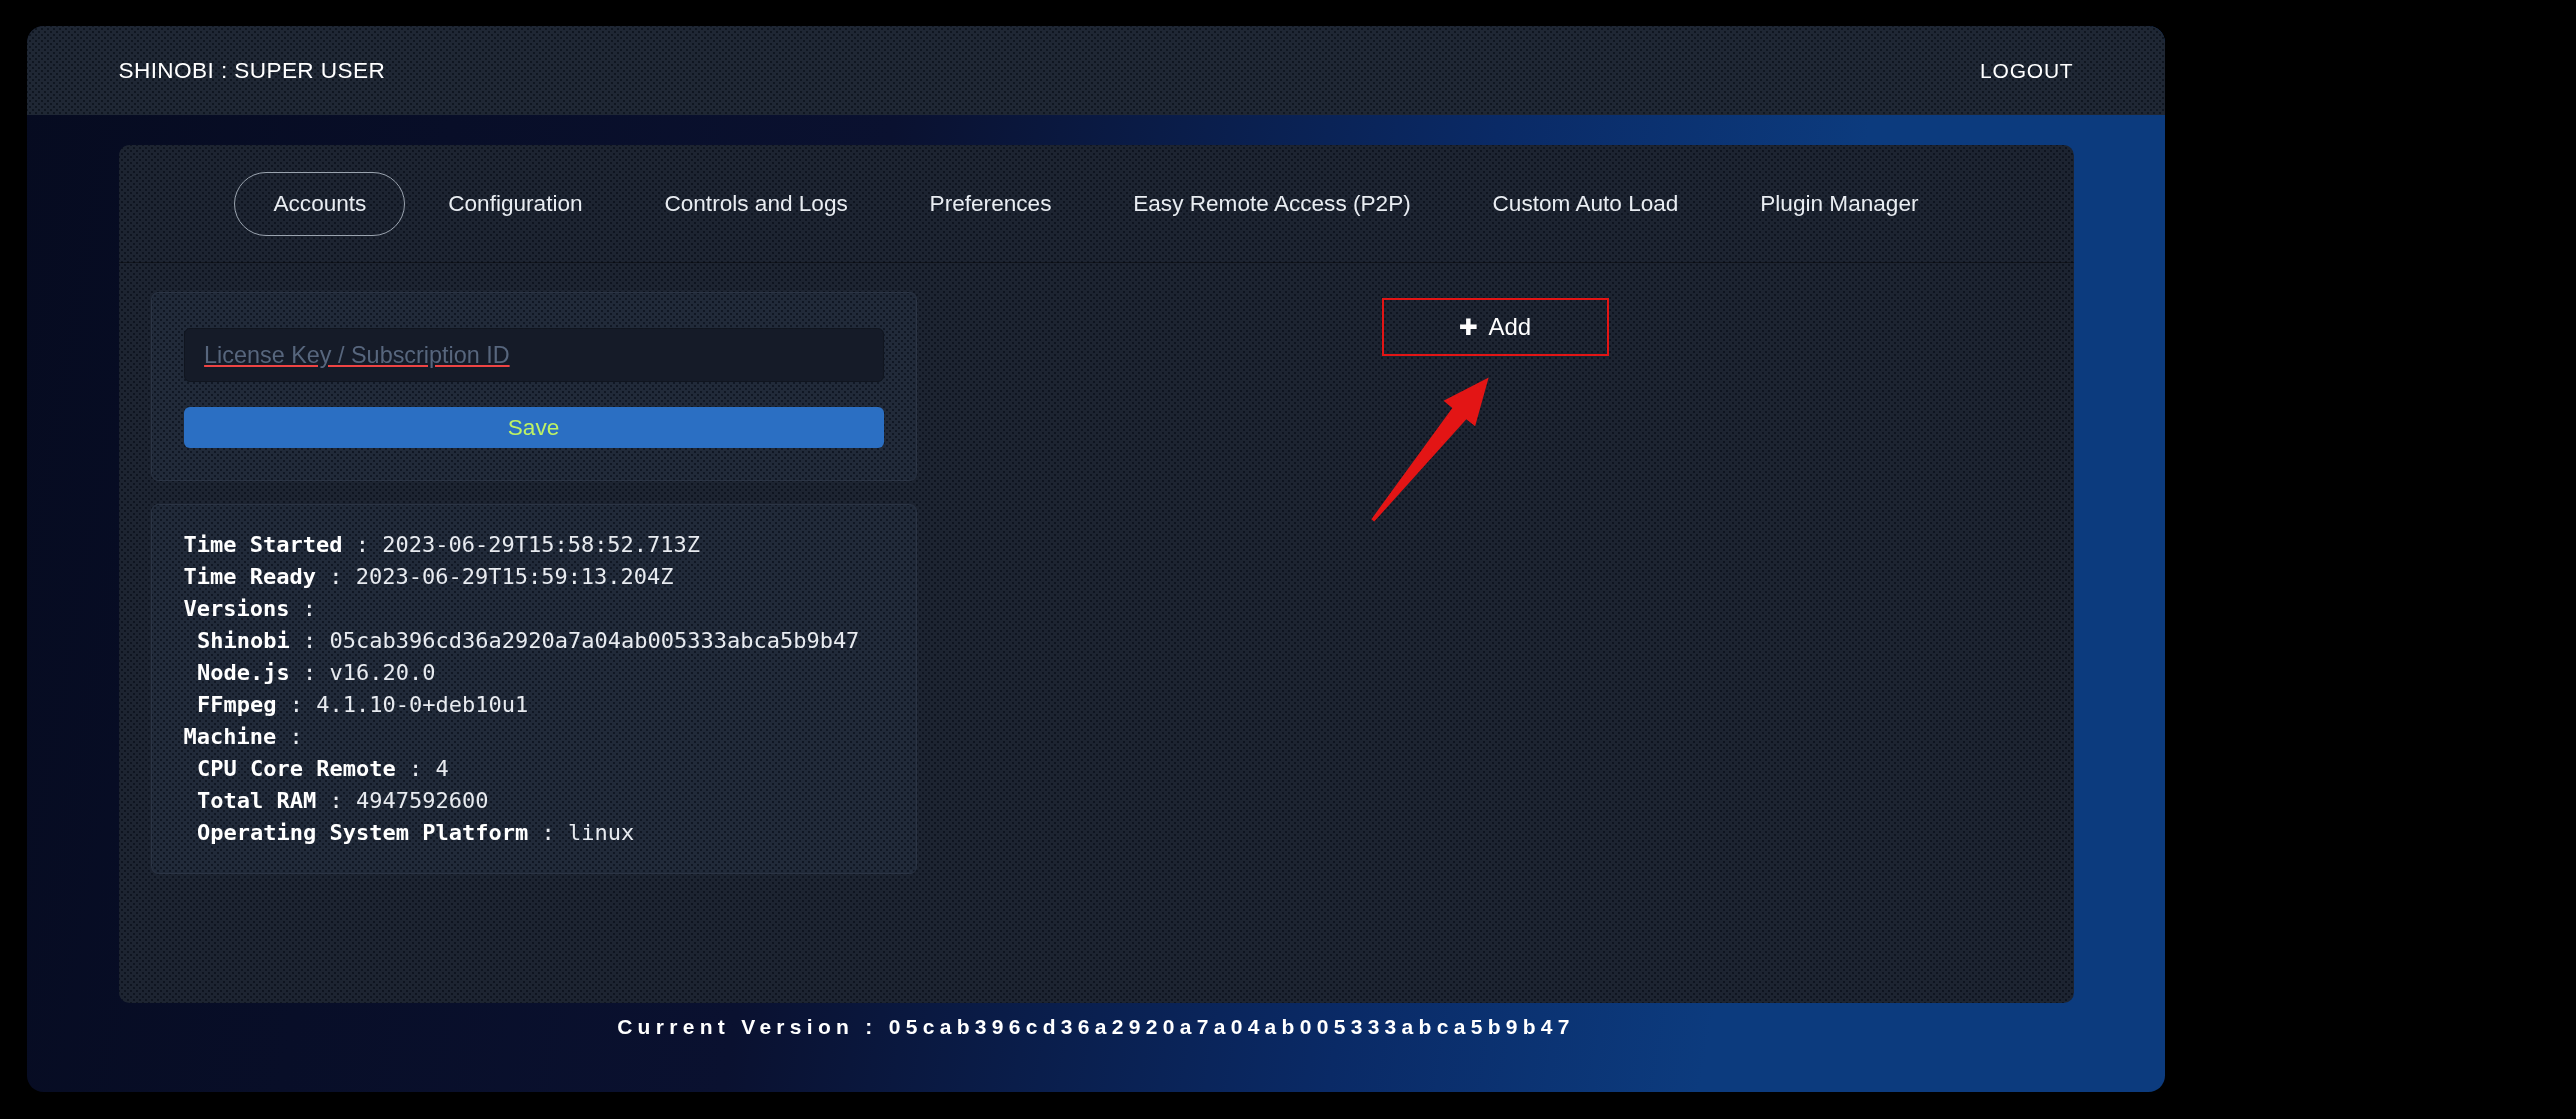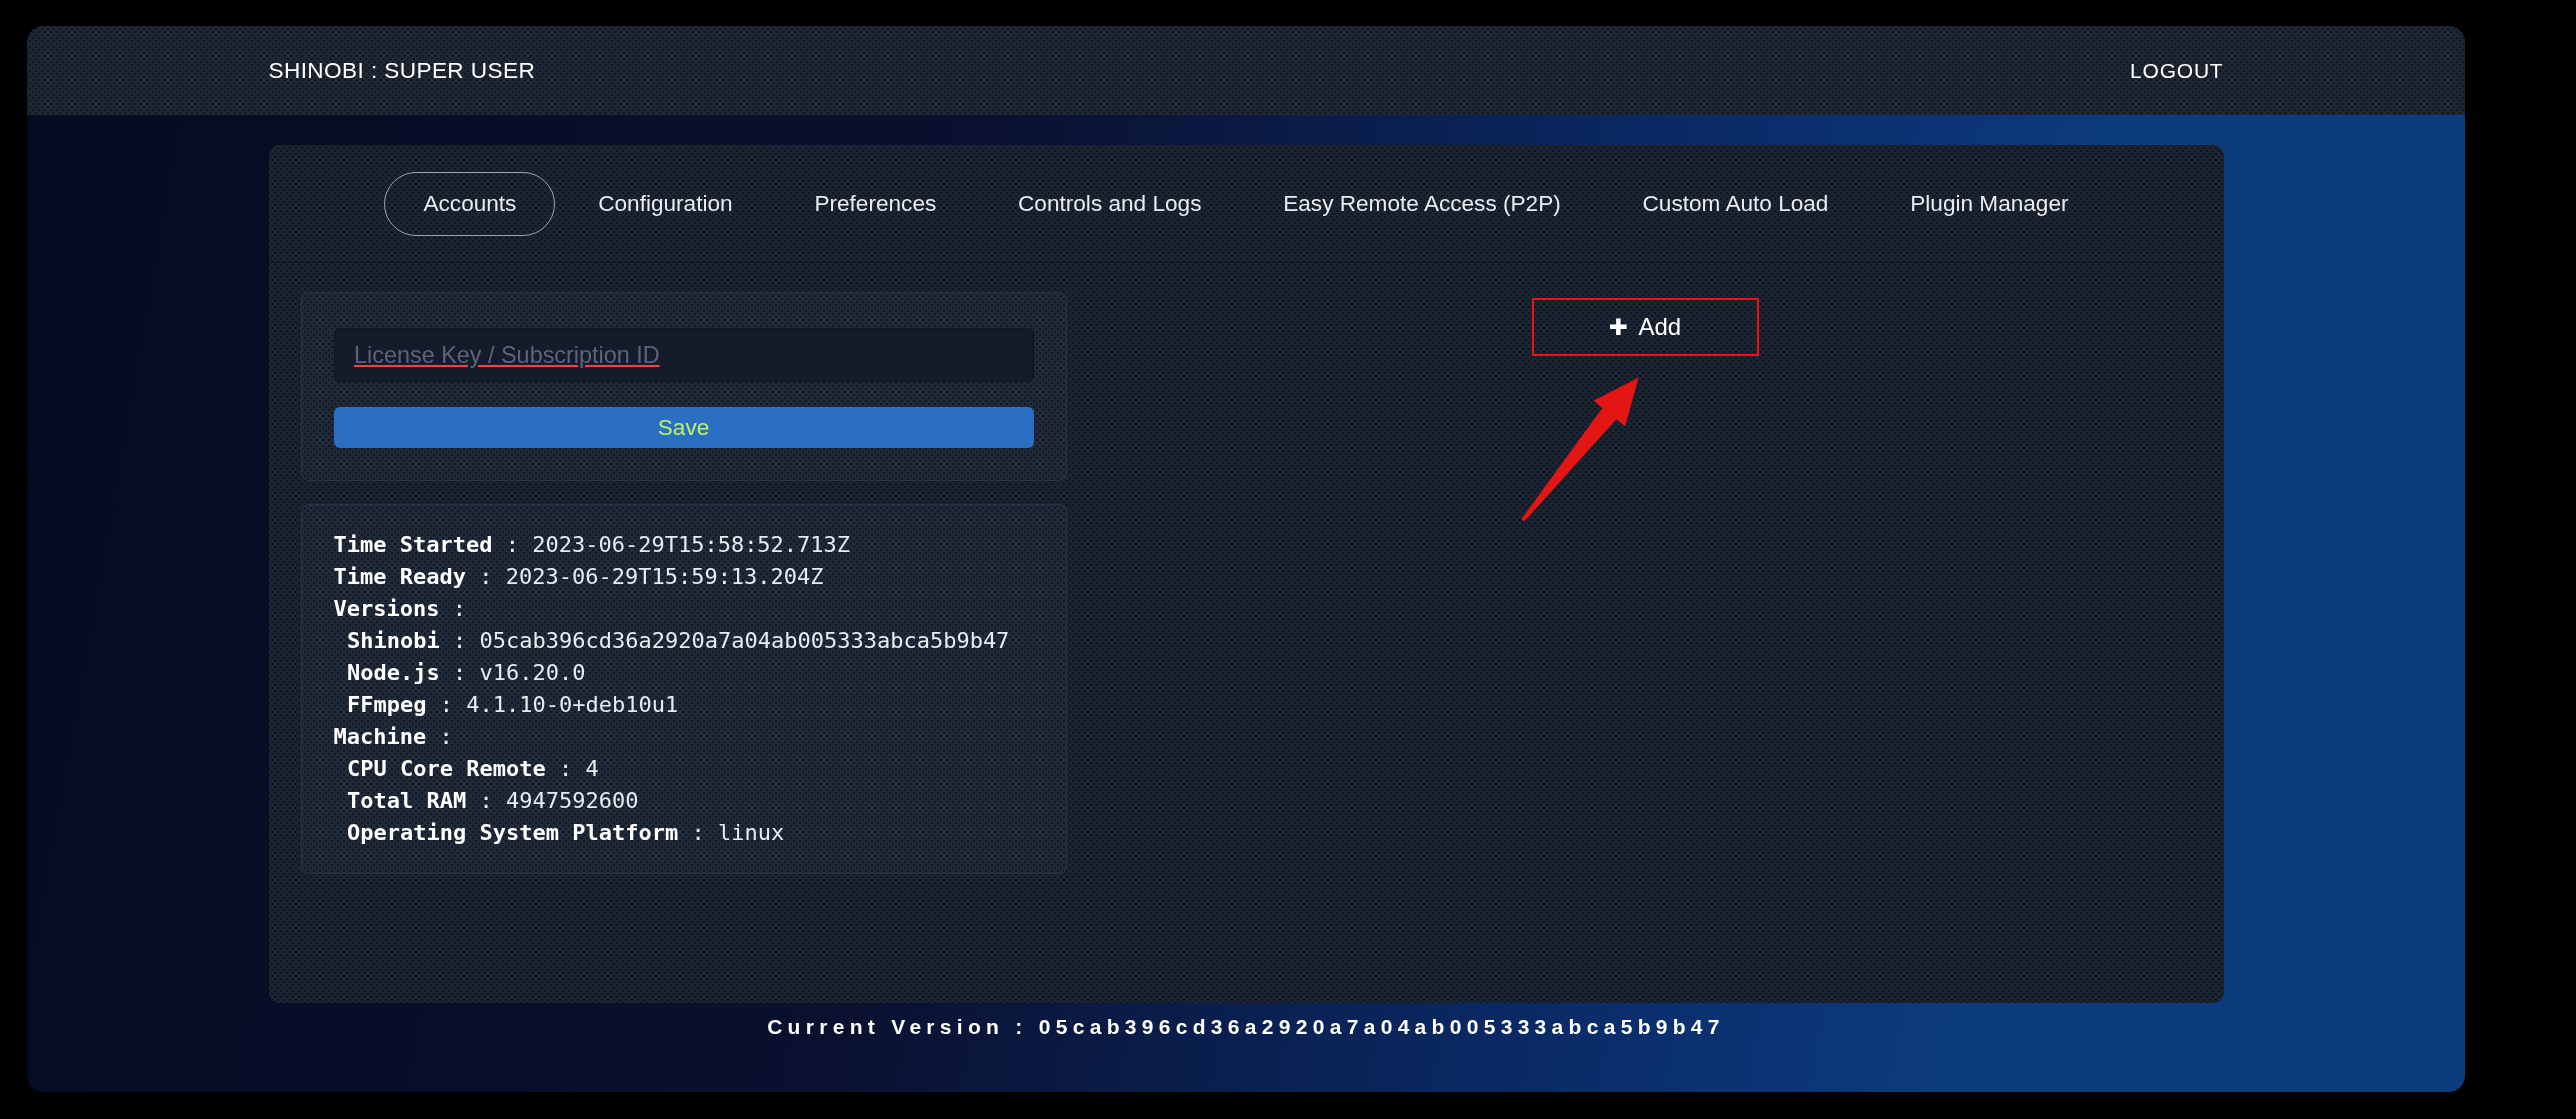--- a/index.html
+++ b/index.html
@@ -11,21 +11,21 @@
     position: relative;
   }
   .stage {
     position: absolute; left: 0; top: 0;
     width: 2576px; height: 1120px;
     background: #000;
   }
   
   .app-container {
     position: absolute; left: 27px; top: 26px;
-    width: 2438px; height: 1066px;
+    width: 2138px; height: 1066px;
     border-radius: 16.6px;
     background: linear-gradient(100deg, #060b20 0%, #0a1130 38%, #0a2a66 64%, #0c3b7e 80%, #0c3b7e 100%);
     overflow: hidden;
   }
   .dots {
     background-image:
       radial-gradient(rgba(3,8,18,0.55) 0.9px, transparent 1.3px),
       radial-gradient(rgba(3,8,18,0.55) 0.9px, transparent 1.3px);
     background-size: 6px 6px, 6px 6px;
     background-position: 0 0, 3px 3px;
@@ -156,22 +156,22 @@
         <a class="logout-link">LOGOUT</a>
       </div>
     </div>
 
     <div class="content-wrap">
       <div class="main-panel dots">
 
         <div class="tab-bar">
           <div class="tab active">Accounts</div>
           <div class="tab">Configuration</div>
+          <div class="tab">Controls and Logs</div>
           <div class="tab">Preferences</div>
-          <div class="tab">Controls and Logs</div>
           <div class="tab">Easy Remote Access (P2P)</div>
           <div class="tab">Custom Auto Load</div>
           <div class="tab">Plugin Manager</div>
         </div>
 
         <div class="panel-content">
 
           <div class="card dots">
             <div class="card-body">
               <input class="license-input" type="text" placeholder="License Key / Subscription ID" style="">

